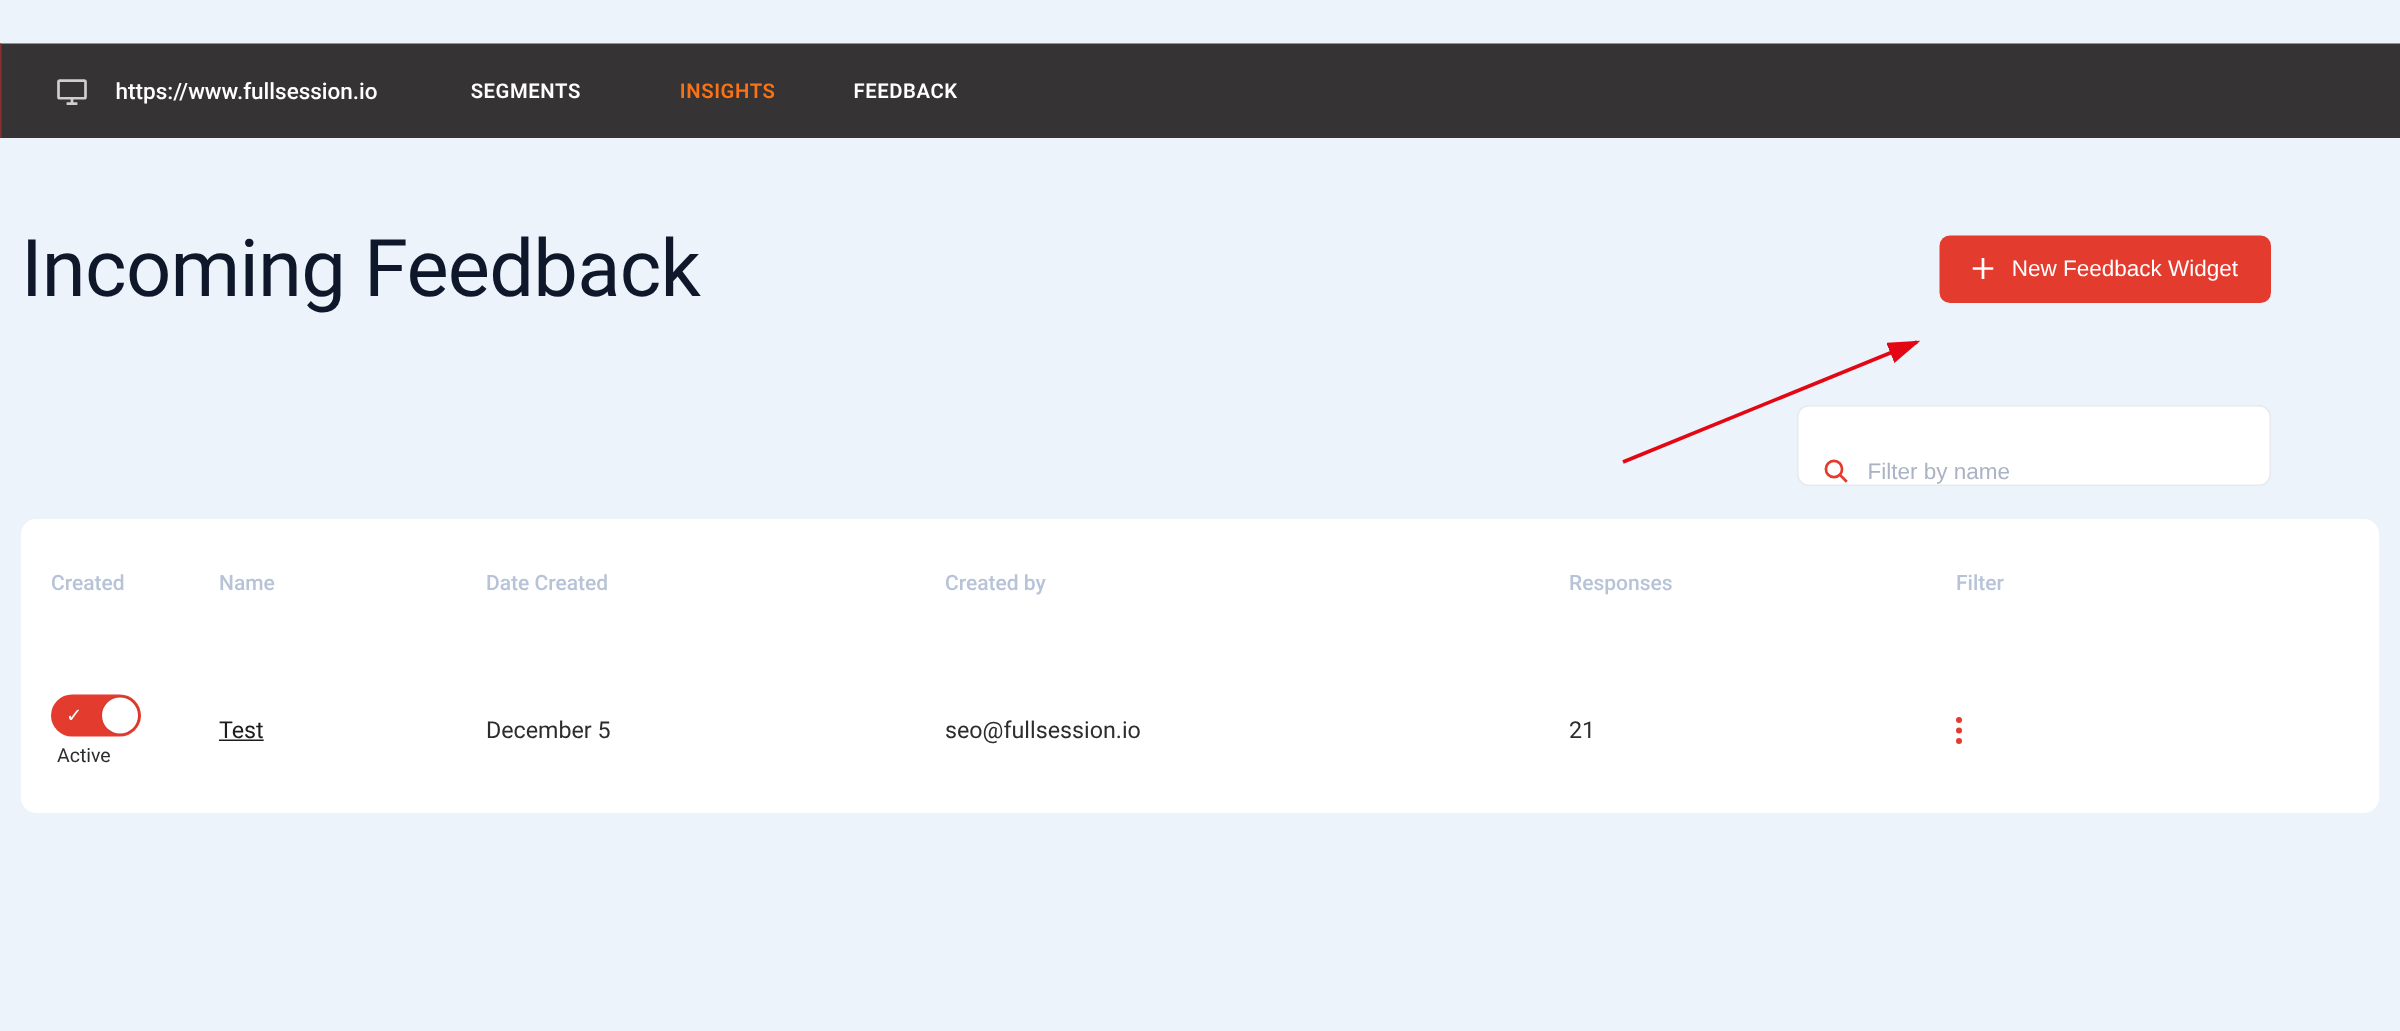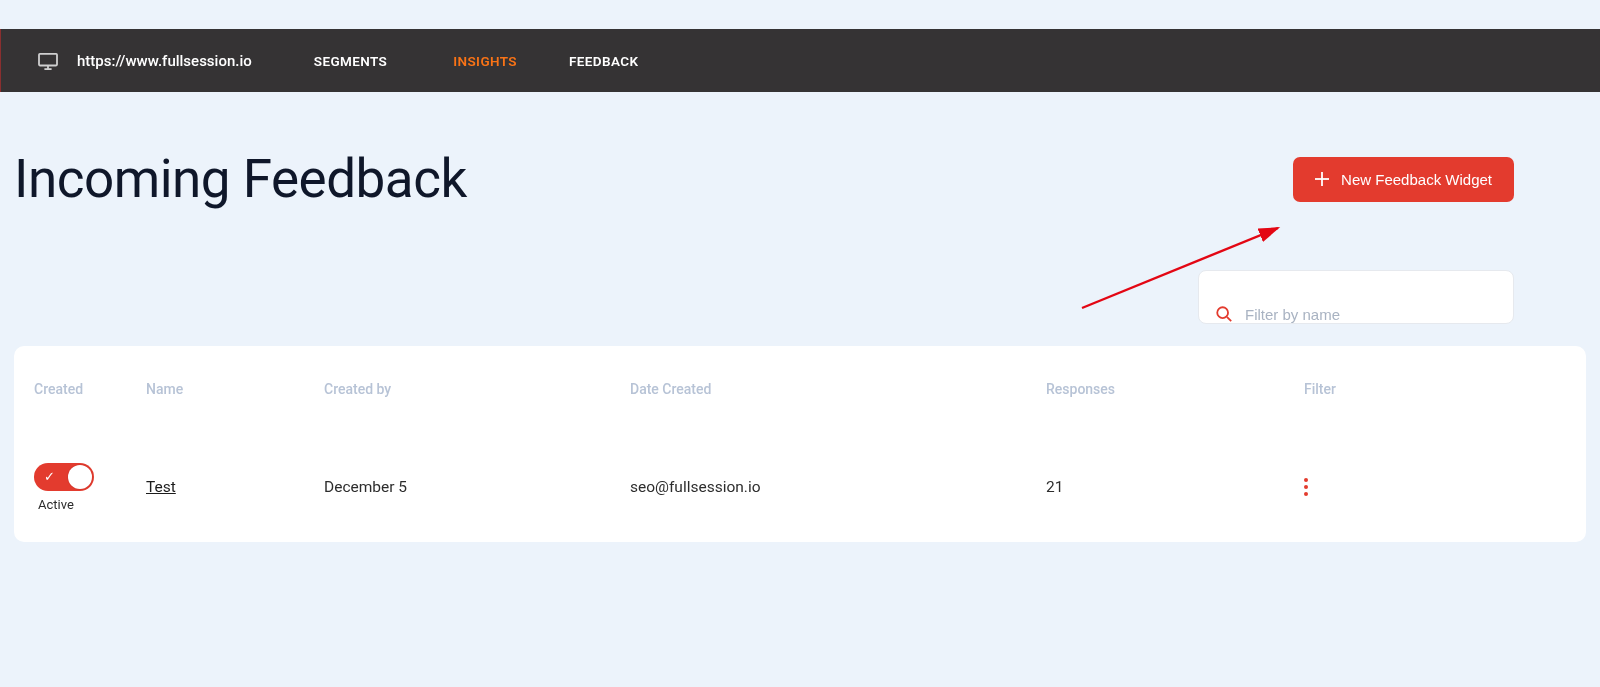--- a/index.html
+++ b/index.html
@@ -221,22 +221,22 @@
         </svg>
       </span>
       <input class="search-input" type="text" placeholder="Filter by name" style="">
     </div>
   </div>
 
   <div class="table-card">
     <div class="thead">
       <div class="cell">Created</div>
       <div class="cell">Name</div>
+      <div class="cell">Date Created</div>
       <div class="cell">Created by</div>
-      <div class="cell">Date Created</div>
       <div class="cell">Responses</div>
       <div class="cell">Filter</div>
       <div class="cell"></div>
     </div>
 
     <div class="trow">
       <div class="cell status-cell">
         <div class="toggle">
           <span class="check">✓</span>
           <span class="knob"></span>

